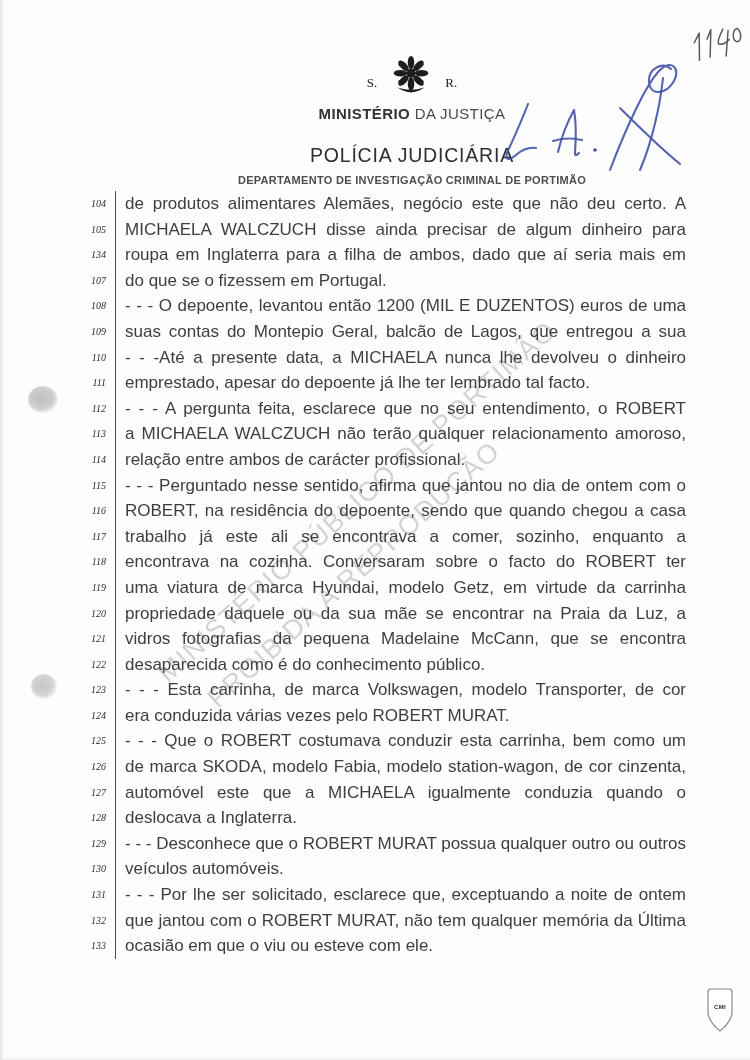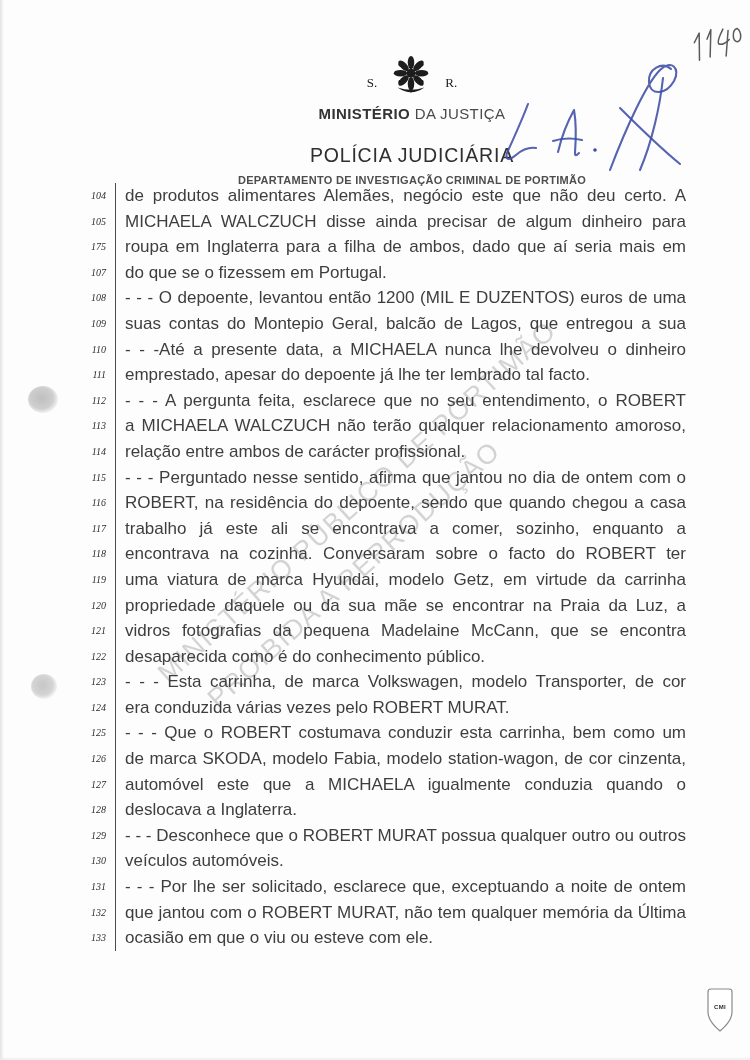--- a/index.html
+++ b/index.html
@@ -29,21 +29,21 @@
 
   
   .watermark{
     position:absolute;left:152px;top:666px;transform:rotate(-42deg);transform-origin:0 0;
     color:rgba(128,128,128,0.33);z-index:0;pointer-events:none;white-space:nowrap;
   }
   .watermark .wline1{display:block;font-size:27px;letter-spacing:1.5px;}
   .watermark .wline2{display:block;font-size:27px;letter-spacing:1.5px;margin-top:21px;margin-left:20px;}
 
   
-  .body-lines{position:absolute;left:18px;top:183px;width:668px;z-index:1;}
+  .body-lines{position:absolute;left:18px;top:191px;width:668px;z-index:1;}
   .row{display:flex;height:25.6px;}
   .num{flex:0 0 97px;width:97px;text-align:right;padding-right:9px;box-sizing:border-box;
     font:italic 10px "Liberation Serif",serif;color:#2d2d2d;line-height:25.6px;}
   .txt{flex:1;border-left:1px solid #4a4a4a;padding-left:9px;height:25.6px;overflow:hidden;
     font-size:17px;line-height:25.6px;color:#3e3e3e;
     text-align:justify;text-align-last:justify;}
   .row.para-end .txt{text-align-last:left;}
 
   
   .blob{position:absolute;border-radius:50%;z-index:2;}
@@ -124,21 +124,21 @@
       <span class="num">104</span>
       <span class="txt">de produtos alimentares Alemães, negócio este que não deu certo. A</span>
     </div>
 
     <div class="row">
       <span class="num">105</span>
       <span class="txt">MICHAELA WALCZUCH disse ainda precisar de algum dinheiro para comprar</span>
     </div>
 
     <div class="row">
-      <span class="num">175</span>
+      <span class="num">134</span>
       <span class="txt">roupa em Inglaterra para a filha de ambos, dado que aí seria mais em conta</span>
     </div>
 
     <div class="row para-end">
       <span class="num">107</span>
       <span class="txt">do que se o fizessem em Portugal.</span>
     </div>
 
     <div class="row">
       <span class="num">108</span>

